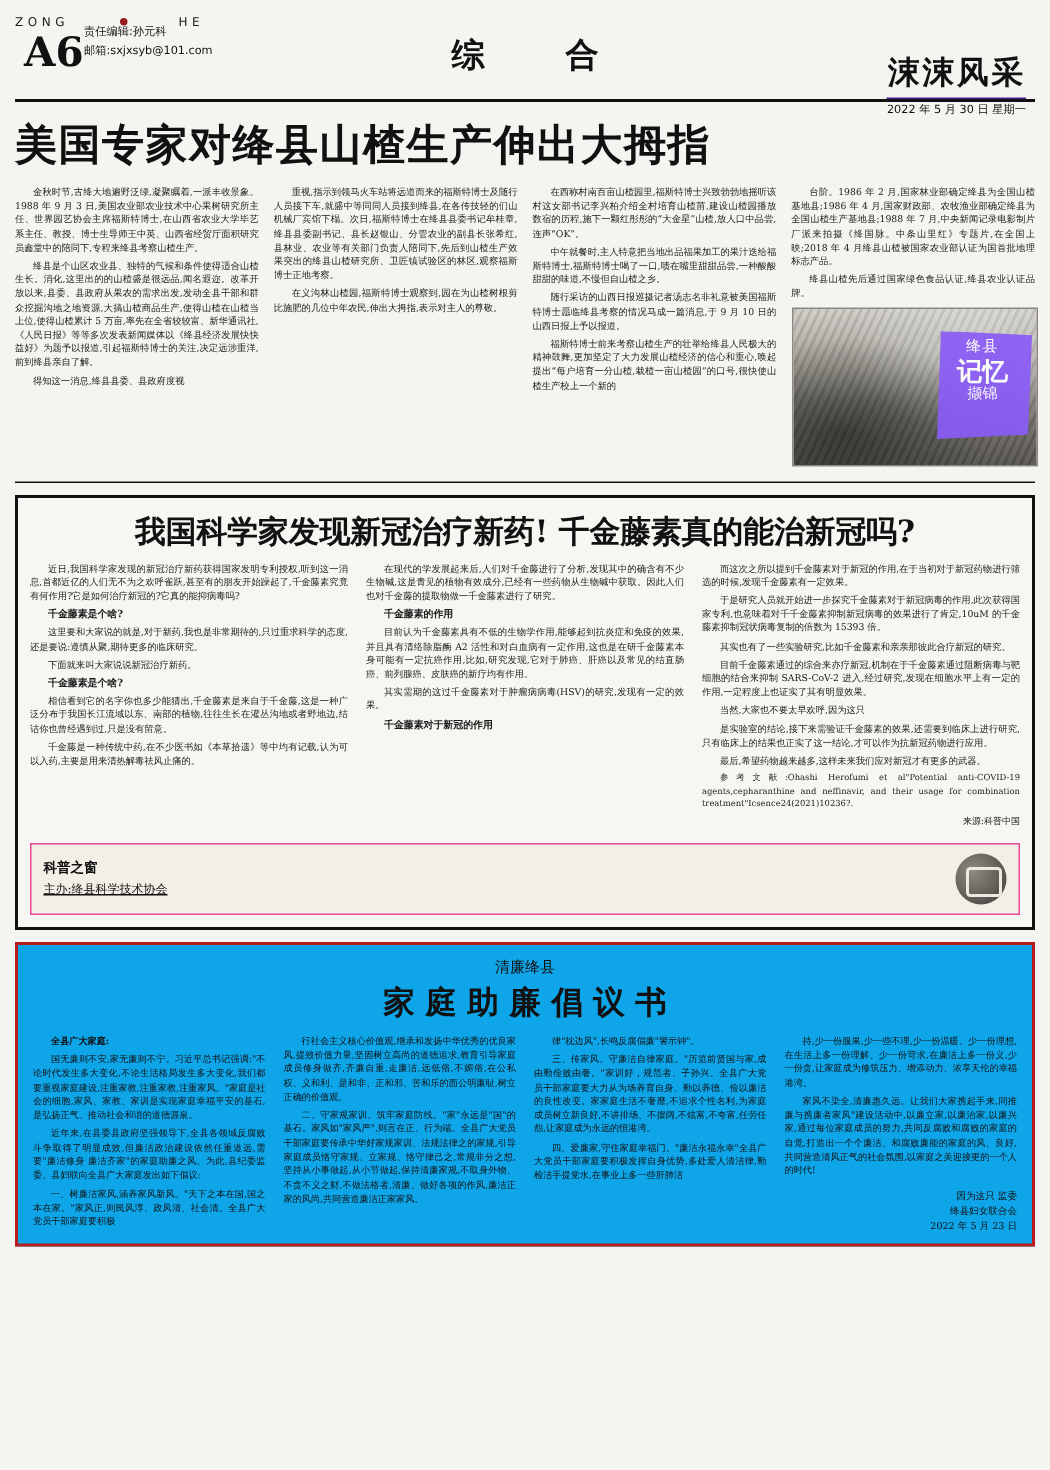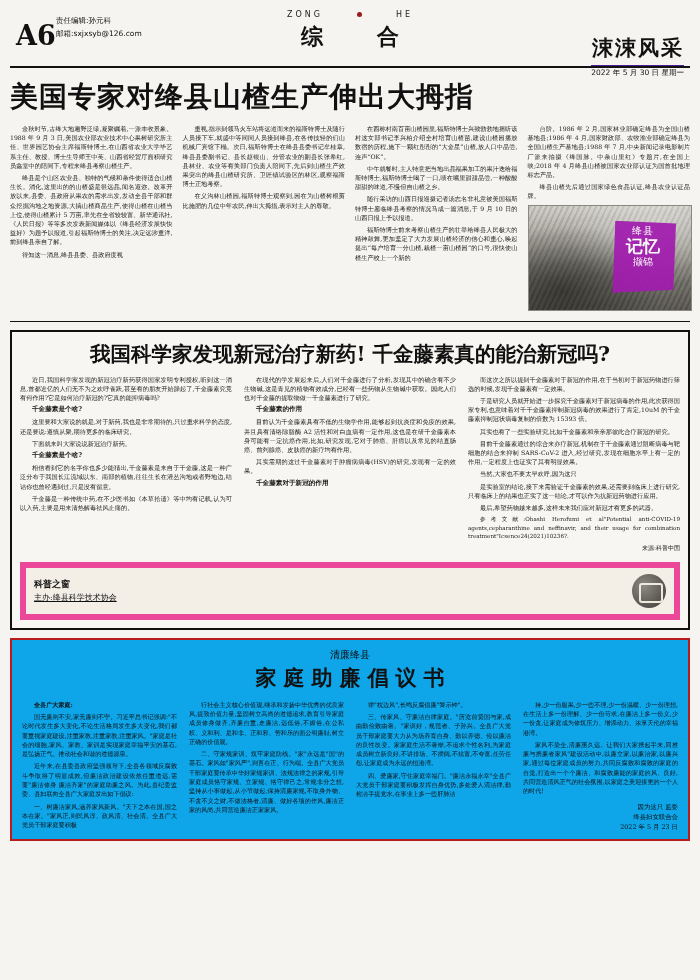--- a/index.html
+++ b/index.html
@@ -35,21 +35,21 @@
     position:absolute;left:46px;top:6px;
     font-size:7.5px;line-height:13px;
   }
   .editor-block div{white-space:nowrap;}
   .center-brand{
     position:absolute;left:0;right:0;top:2px;
     text-align:center;
   }
   .pinyin{
     font-size:8px;letter-spacing:3px;color:#222;
-    display:flex;justify-content:center;align-items:center;gap:34px;
+    display:flex;justify-content:flex-start;align-items:center;gap:34px;
   }
   .pinyin .dot{
     width:5px;height:5px;border-radius:50%;background:#9a1b1b;display:inline-block;
   }
   .big-title{
     font-size:22px;font-weight:bold;letter-spacing:16px;
     font-family:"DejaVu Serif","Liberation Serif",serif;
     margin-top:3px;text-indent:16px;
   }
   .paper-name{
@@ -99,26 +99,26 @@
     border:1px solid #8a8880;
   }
   .photo:after{
     content:"";position:absolute;inset:0;
     background:
       radial-gradient(ellipse at 20% 80%, rgba(0,0,0,.45), transparent 55%),
       radial-gradient(ellipse at 75% 25%, rgba(255,255,255,.35), transparent 50%),
       repeating-linear-gradient(115deg, rgba(0,0,0,.10) 0 2px, rgba(255,255,255,.05) 2px 5px);
   }
   .seal{
-    position:absolute;right:14px;top:16px;
+    position:absolute;right:2px;top:16px;
     width:66px;height:72px;
-    background:#a21caf;
+    background:#8b5cf6;
     color:#fff;
     clip-path:polygon(8% 0,100% 4%,96% 96%,4% 100%);
-    font-family:Liberation Mono, monospace;
+    font-family:Liberation Serif, serif;
     font-size:11px;line-height:13px;
     text-align:center;
     padding-top:4px;
     box-sizing:border-box;
     opacity:.93;
   }
   .seal .s1{letter-spacing:1px;font-size:10px;}
   .seal .s2{font-size:17px;font-weight:bold;margin-top:3px;}
   .seal .s3{font-size:10px;margin-top:2px;}
 
@@ -141,21 +141,21 @@
     font-weight:bold;font-size:6.6px;margin:4px 0 2px 0;text-indent:0;
   }
   .ref{
     font-size:5.6px;line-height:8.4px;margin-top:5px;text-indent:0;
   }
   .src{font-size:6px;text-align:right;margin-top:4px;}
 
   
   .sci-window{
     position:relative;
-    border:6px solid #ec4899;
+    border:1px solid #ec4899;
     margin-top:6px;
     padding:6px 8px;
     display:flex;align-items:center;justify-content:space-between;
     background:#f3efe7;
   }
   .sci-window .txt{font-size:9px;line-height:14px;font-weight:bold;
     font-family:"DejaVu Serif","Liberation Serif",serif;}
   .sci-window .txt .t2{font-weight:normal;font-size:8px;text-decoration:underline;}
   .sci-icon{
     width:34px;height:34px;border-radius:50%;
@@ -196,21 +196,21 @@
 </style>
 </head>
 <body>
 
 <div class="page">
 
   <div class="masthead">
     <div class="page-num">A6</div>
     <div class="editor-block">
       <div>责任编辑:孙元科</div>
-      <div>邮箱:sxjxsyb@126.com</div>
+      <div>邮箱:sxjxsyb@101.com</div>
     </div>
     <div class="center-brand">
       <div class="pinyin">
         <span>ZONG</span>
         <span class="dot"></span>
         <span>HE</span>
       </div>
       <div class="big-title">综　合</div>
     </div>
     <div class="paper-name">

